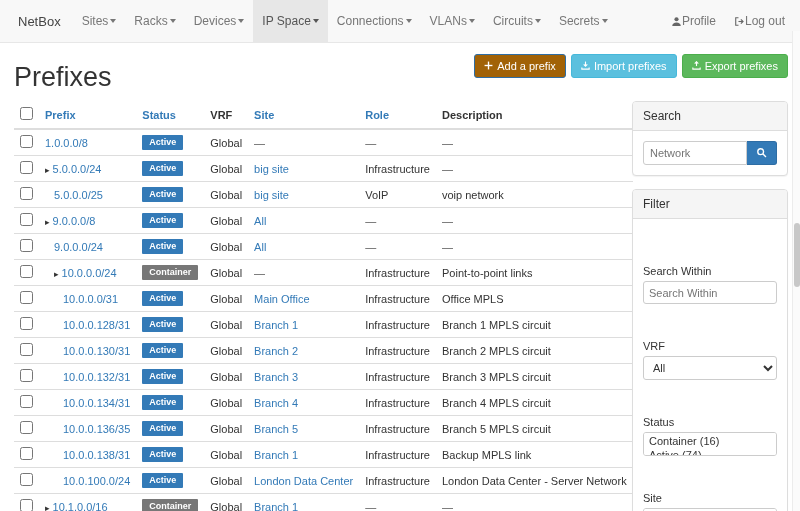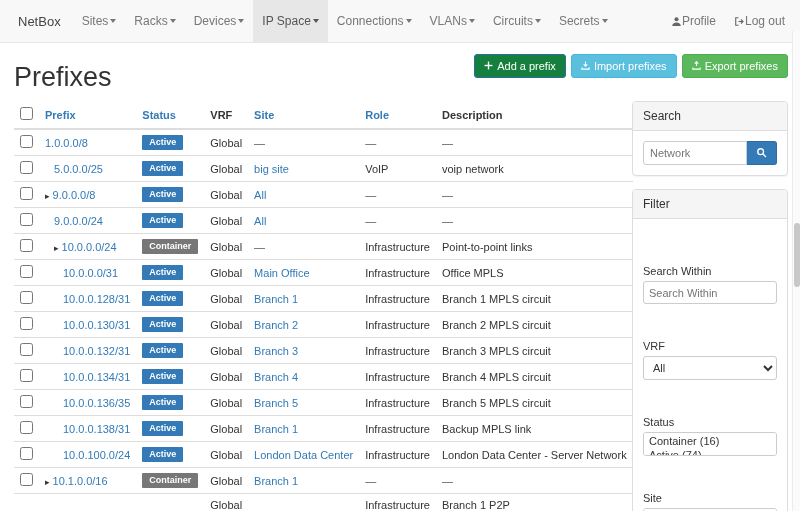--- a/index.html
+++ b/index.html
@@ -35,21 +35,21 @@
     padding: 11px 12px 2px 14px;
   }
   h1 { font-size: 27px; font-weight: 400; color: #333; margin-top: 8px; }
   .actions { display: flex; gap: 5px; }
   .btn {
     display: inline-flex; align-items: center; gap: 4px;
     font-family: "Liberation Sans", sans-serif;
     font-size: 11px; color: #fff; border-radius: 3px; padding: 4px 9px;
     border: 1px solid transparent; cursor: pointer; line-height: 1.3;
   }
-  .btn-primary { background: #15803d; border-color: #2e6da4; }
+  .btn-primary { background: #a16207; border-color: #2e6da4; }
   .btn-info    { background: #5bc0de; border-color: #46b8da; }
   .btn-success { background: #5cb85c; border-color: #4cae4c; }
 
   
   .content { display: flex; padding: 6px 12px 0 14px; gap: 14px; align-items: flex-start; }
   .main { flex: 1; min-width: 0; }
   .sidebar { width: 156px; flex-shrink: 0; }
 
   
   table { width: 100%; border-collapse: collapse; font-size: 11px; }
@@ -235,20 +235,29 @@
               <td class="col-check"><input type="checkbox" style=""></td>
               <td style="padding-left: 6px;"><a class="link">1.0.0.0/8</a></td>
               <td><span class="label label-active">Active</span></td>
               <td>Global</td>
               <td class="muted">—</td>
               <td class="muted">—</td>
               <td class="muted">—</td>
             </tr>
             <tr>
               <td class="col-check"><input type="checkbox" style=""></td>
+              <td style="padding-left: 6px;"><span class="row-caret">▸</span><a class="link">5.0.0.0/24</a></td>
+              <td><span class="label label-active">Active</span></td>
+              <td>Global</td>
+              <td><a class="link">big site</a></td>
+              <td>Infrastructure</td>
+              <td class="muted">—</td>
+            </tr>
+            <tr>
+              <td class="col-check"><input type="checkbox" style=""></td>
               <td style="padding-left: 15px;"><a class="link">5.0.0.0/25</a></td>
               <td><span class="label label-active">Active</span></td>
               <td>Global</td>
               <td><a class="link">big site</a></td>
               <td>VoIP</td>
               <td>voip network</td>
             </tr>
             <tr>
               <td class="col-check"><input type="checkbox" style=""></td>
               <td style="padding-left: 6px;"><span class="row-caret">▸</span><a class="link">9.0.0.0/8</a></td>

